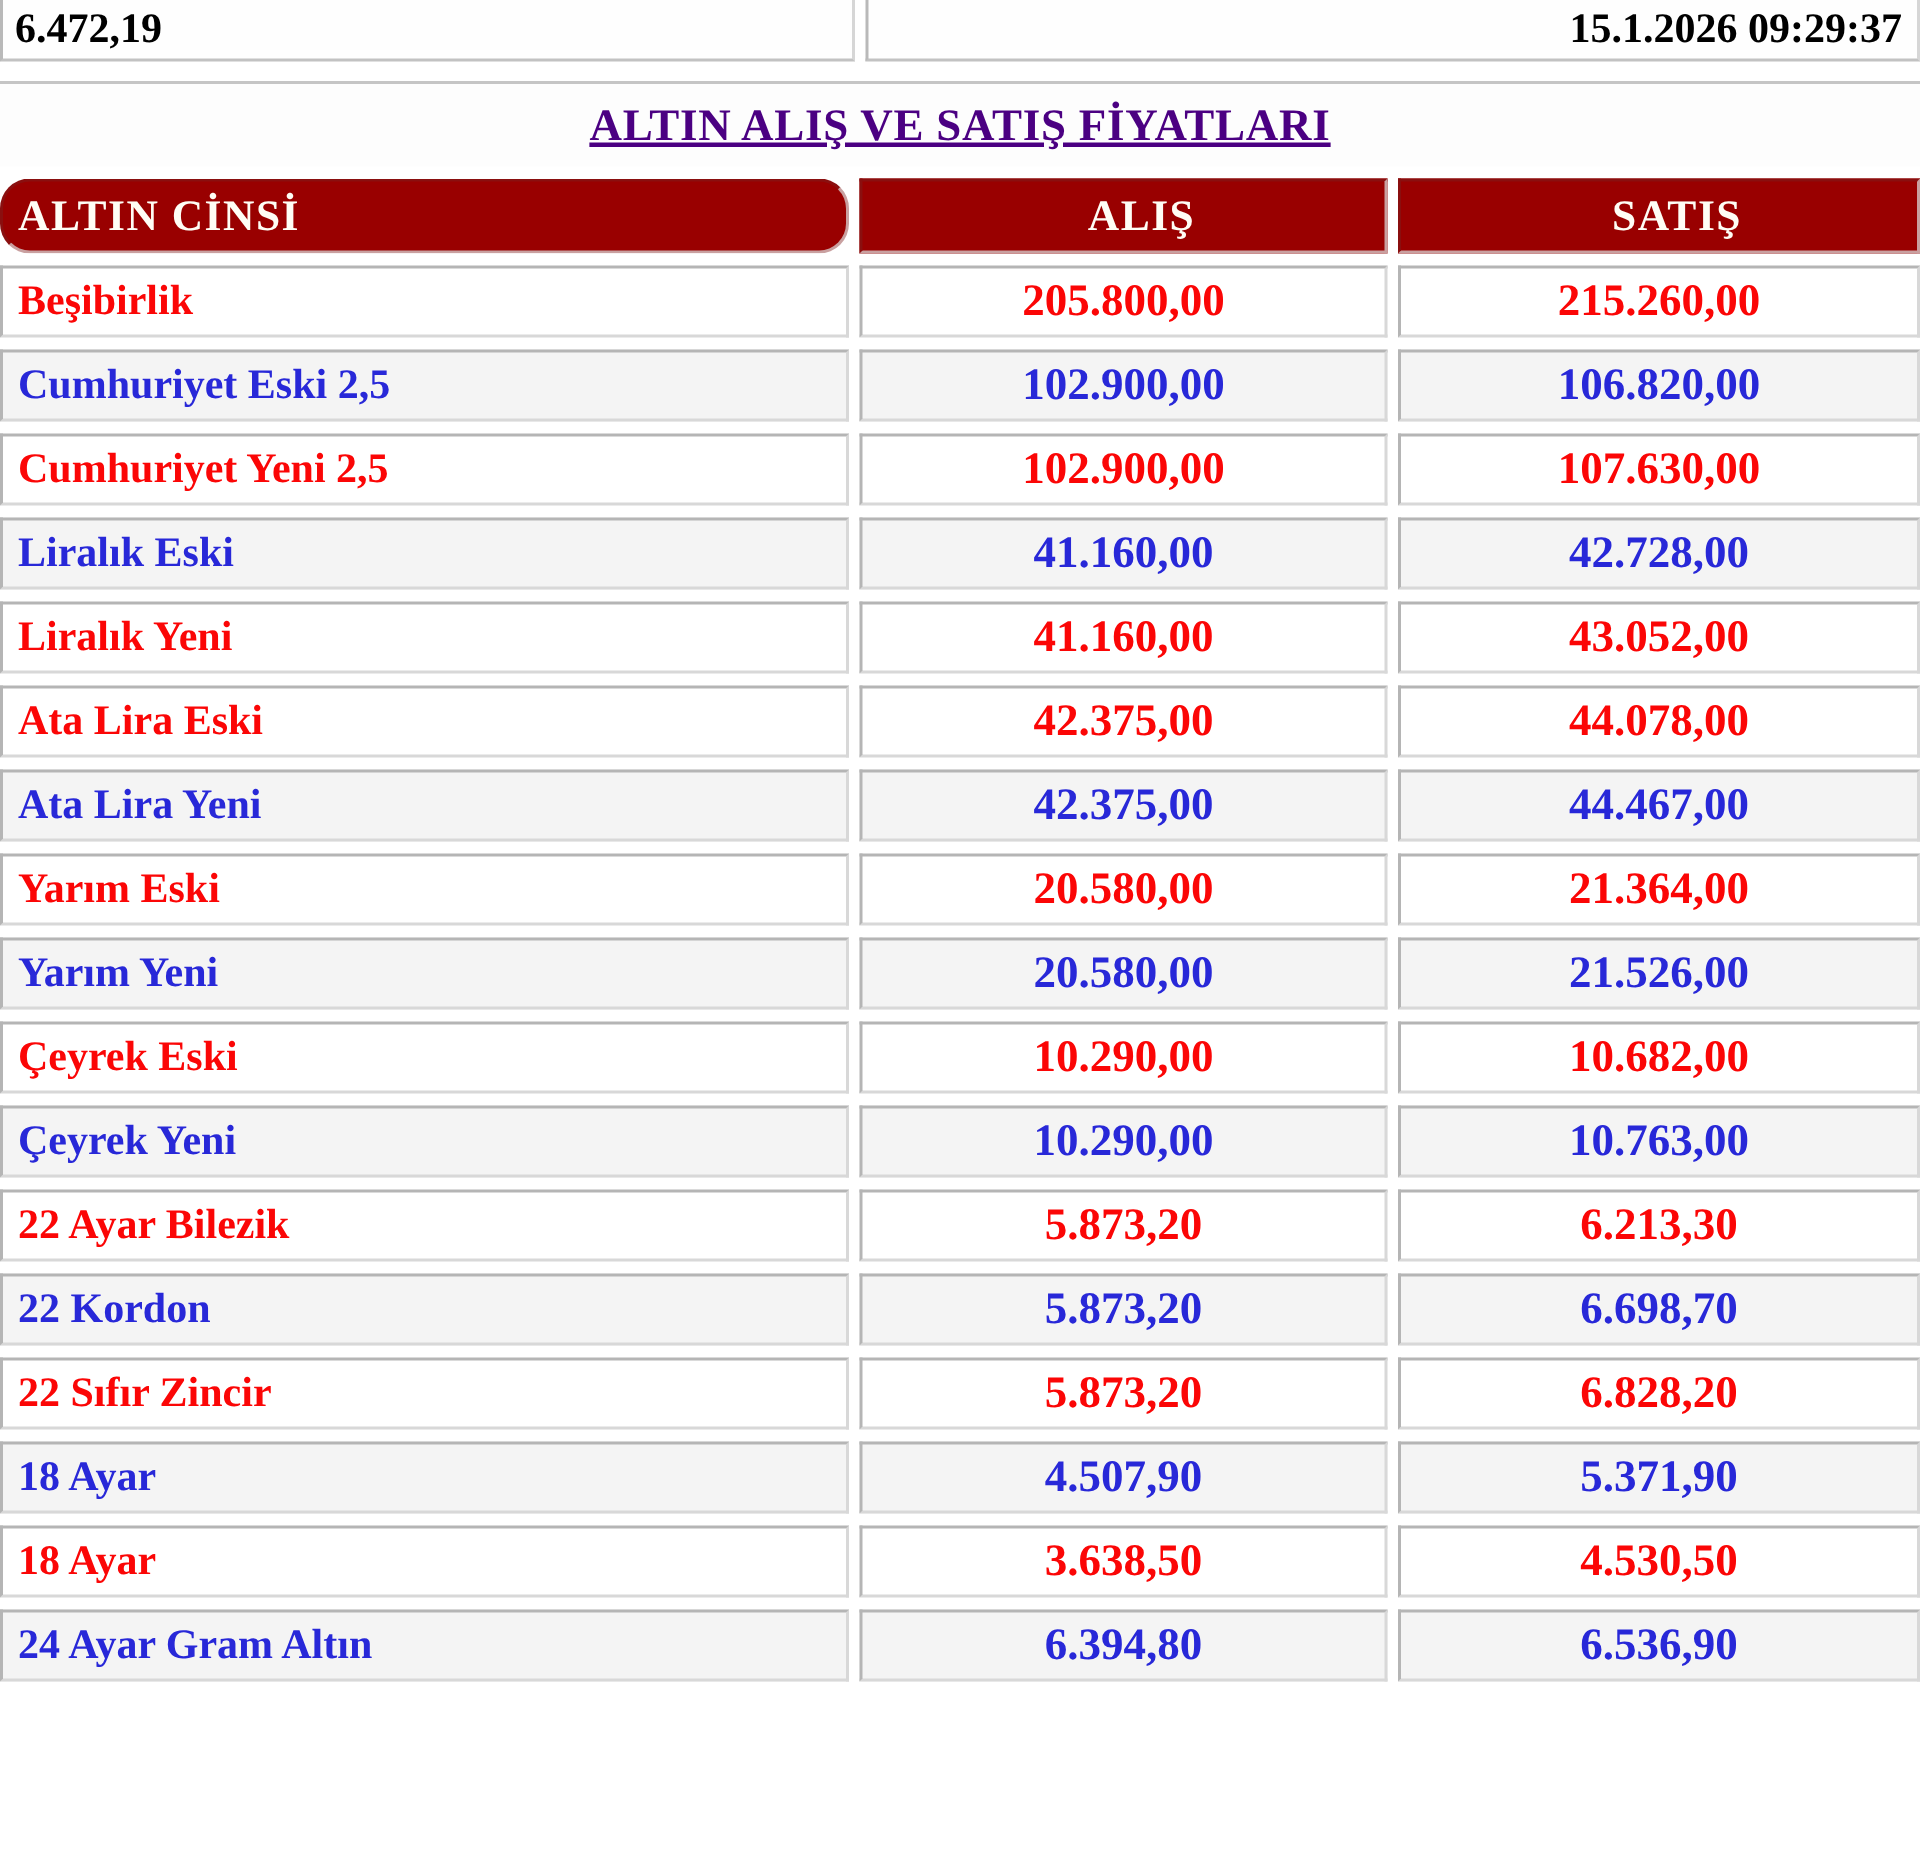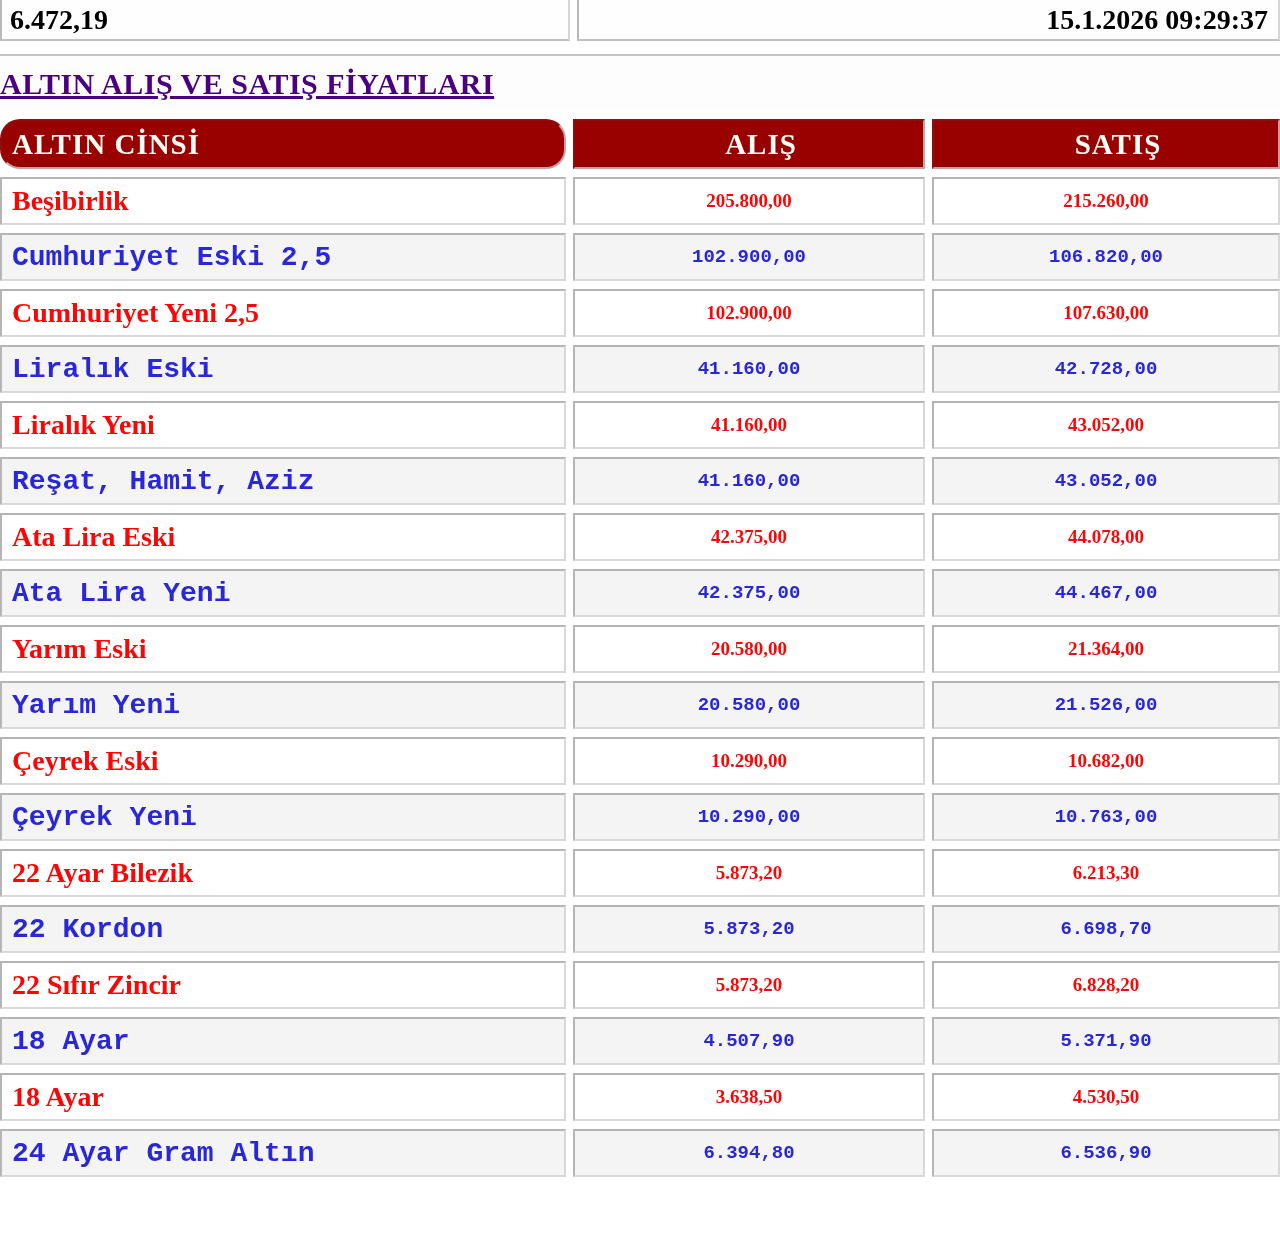--- a/index.html
+++ b/index.html
@@ -31,21 +31,21 @@
     display: flex;
     align-items: center;
   }
   .topcell.left  { width: 570px; padding-left: 8px; }
   .topcell.right { flex: 1; justify-content: flex-end; padding-right: 10px; }
 
   
   .title-band {
     margin-top: 13px;
     border-top: 2px solid #c5c5c5;
-    text-align: left;
+    text-align: center;
     padding: 11px 0 10px 0;
     background: #fdfdfd;
   }
   .title-band a {
     color: var(--title-color, #4b0082);
     font-size: 30px;
     letter-spacing: 0.5px;
     text-decoration: underline;
     cursor: pointer;
   }
@@ -76,24 +76,24 @@
     color: var(--header-text, #ffffff);
     font-size: 29px;
     height: 50px;
     border-color: #8a0f0f #c9a0a0 #c9a0a0 #8a0f0f;
     padding-left: 24px;
   }
   th.h-name { text-align: left; padding-left: 10px; letter-spacing: 1px; border-radius: 20px; }
   th.h-num  { text-align: center; letter-spacing: 1px; }
 
   td.name { text-align: left; padding-left: 10px; font-size: 28px; }
-  td.num  { text-align: center; font-size: 19px; }
+  td.num  { text-align: center; font-size: 30px; }
 
   tr.red td  { color: var(--red, #ff0000); background: #ffffff; }
-  tr.blue td { color: var(--blue, #2828d8); background: var(--alt-bg, #f4f4f4); font-family: Liberation Mono, monospace; }
+  tr.blue td { color: var(--blue, #2828d8); background: var(--alt-bg, #f4f4f4); }
 </style>
 </head>
 <body>
 
 <div class="topbar">
   <div class="topcell left">6.472,19</div>
   <div class="topcell right">15.1.2026 09:29:37</div>
 </div>
 
 <div class="title-band">
@@ -132,25 +132,20 @@
       <tr class="blue">
         <td class="name">Liralık Eski</td>
         <td class="num">41.160,00</td>
         <td class="num">42.728,00</td>
       </tr>
       <tr class="red">
         <td class="name">Liralık Yeni</td>
         <td class="num">41.160,00</td>
         <td class="num">43.052,00</td>
       </tr>
-      <tr class="blue">
-        <td class="name">Reşat, Hamit, Aziz</td>
-        <td class="num">41.160,00</td>
-        <td class="num">43.052,00</td>
-      </tr>
       <tr class="red">
         <td class="name">Ata Lira Eski</td>
         <td class="num">42.375,00</td>
         <td class="num">44.078,00</td>
       </tr>
       <tr class="blue">
         <td class="name">Ata Lira Yeni</td>
         <td class="num">42.375,00</td>
         <td class="num">44.467,00</td>
       </tr>

